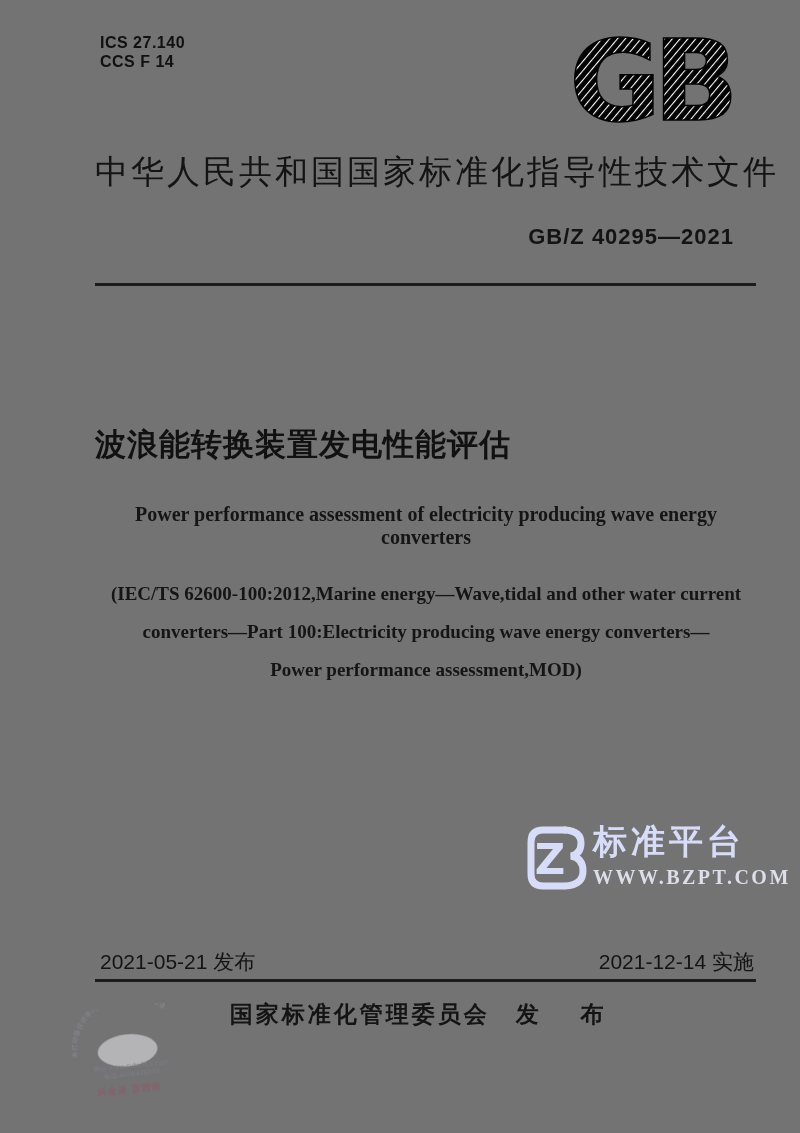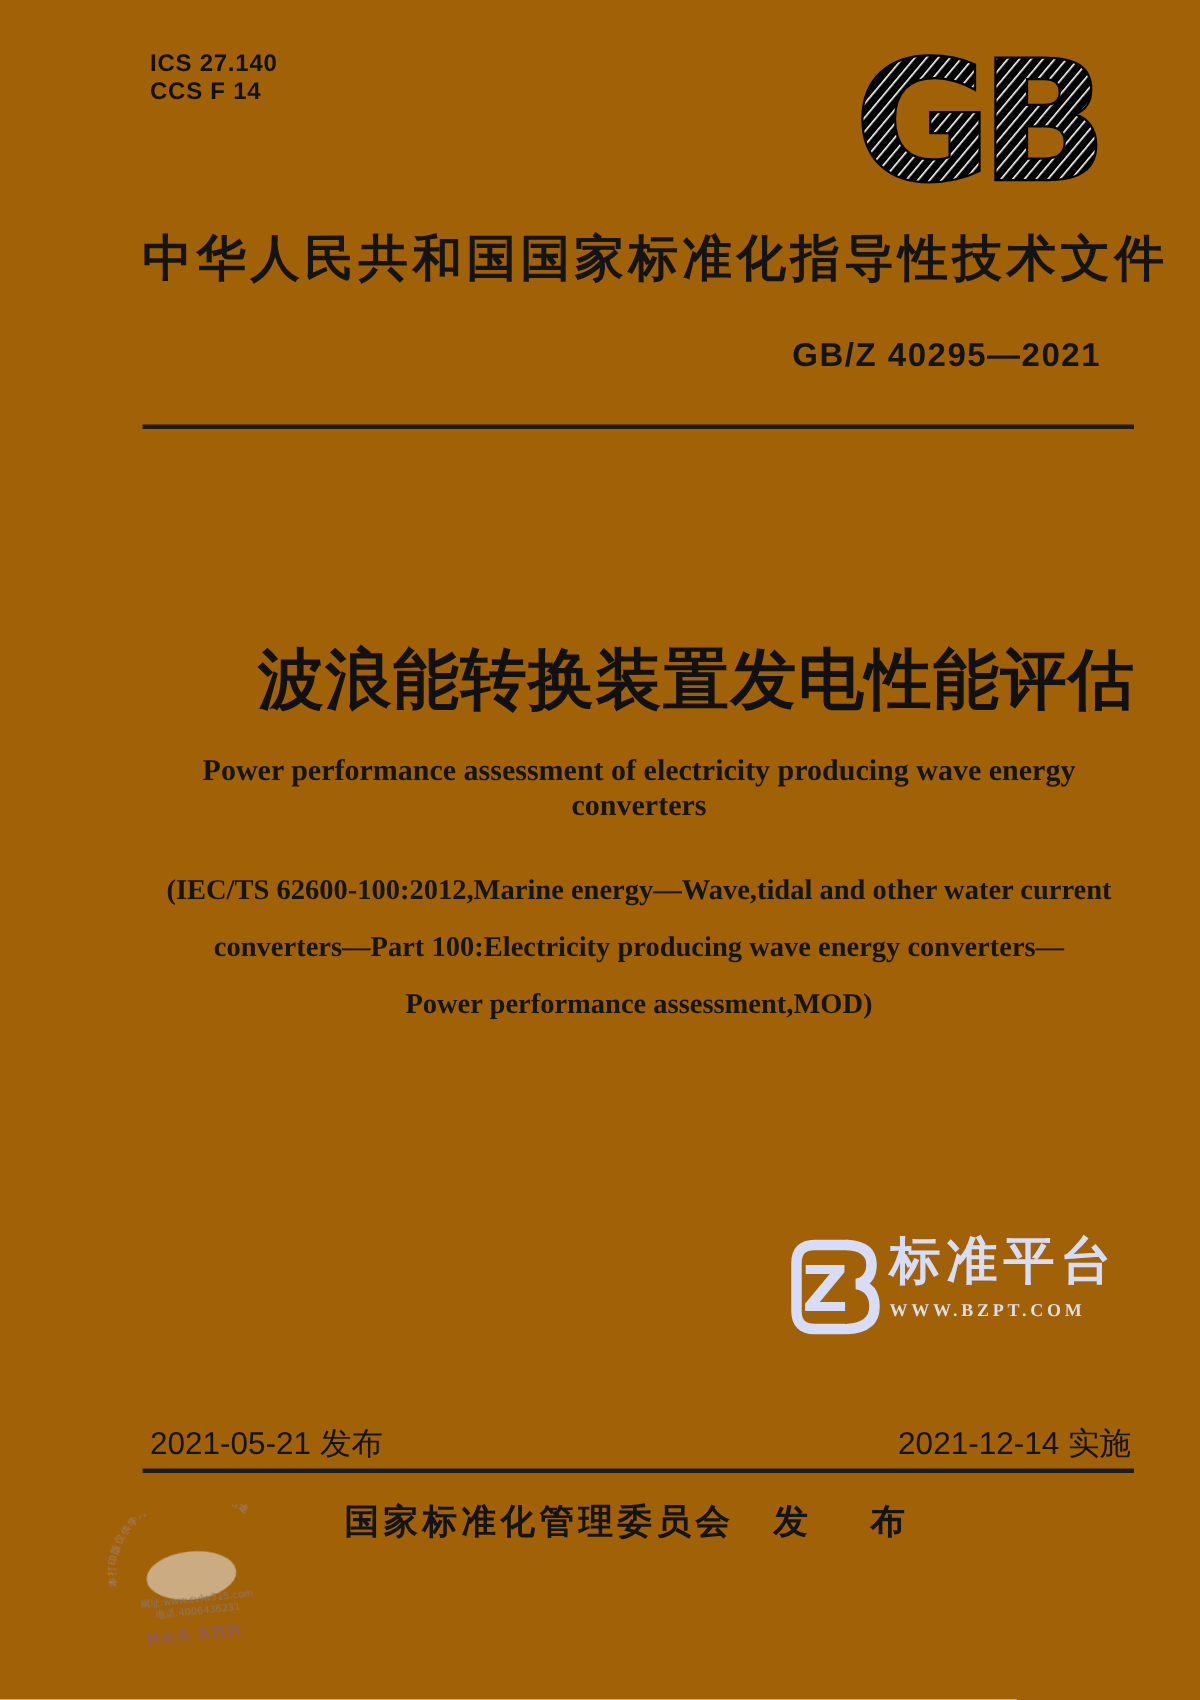--- a/index.html
+++ b/index.html
@@ -3,53 +3,53 @@
 <meta charset="utf-8">
 <title>GB/Z 40295—2021</title>
 <style>
   * { margin: 0; padding: 0; box-sizing: border-box; }
   html, body { background: #e8e8e8; }
   .page {
     position: relative;
     width: 800px;
     height: 1133px;
     margin: 0 auto;
-    background: #a16207;
+    background: #737373;
     overflow: hidden;
     font-family: "Liberation Sans", "DejaVu Sans", sans-serif;
     color: #1a1a1a;
   }
   
   .ics-block {
     position: absolute; left: 100px; top: 33px;
     font-family: "Liberation Sans", "DejaVu Sans", sans-serif;
     font-weight: 700; font-size: 16px; line-height: 19px;
     letter-spacing: .5px; color: #111;
   }
   .gb-logo { position: absolute; left: 543px; top: 24px; width: 214px; height: 112px; }
   .doc-class {
     position: absolute; left: 95px; top: 150px; width: 662px;
     font-family: "Liberation Serif", "DejaVu Serif", serif;
-    font-weight: 700; font-size: 33px; letter-spacing: 3px;
+    font-weight: 400; font-size: 33px; letter-spacing: 3px;
     text-align: center; white-space: nowrap; color: #141414;
   }
   .doc-number {
     position: absolute; right: 66px; top: 224px;
     font-family: "Liberation Sans", "DejaVu Sans", sans-serif;
     font-weight: 600; font-size: 22px; letter-spacing: 1px; color: #141414;
   }
   .rule { position: absolute; left: 95px; width: 661px; height: 3px; background: #1c1c1c; }
   .rule-top { top: 283px; }
   .rule-bottom { top: 979px; }
   
   .title-zh {
     position: absolute; left: 95px; top: 424px; width: 662px;
     font-family: "Liberation Sans", "DejaVu Sans", sans-serif;
-    font-weight: 700; font-size: 44px; letter-spacing: 1px;
-    text-align: right; white-space: nowrap; color: #111;
+    font-weight: 700; font-size: 31px; letter-spacing: 1px;
+    text-align: left; white-space: nowrap; color: #111;
   }
   .title-en {
     position: absolute; left: 95px; top: 503px; width: 662px;
     font-family: "Liberation Serif", "DejaVu Serif", serif;
     font-weight: 700; font-size: 20px; text-align: center; color: #151515;
   }
   .adoption {
     position: absolute; left: 95px; top: 575px; width: 662px;
     font-family: "Liberation Serif", "DejaVu Serif", serif;
     font-weight: 700; font-size: 19px; line-height: 38px;
@@ -61,21 +61,21 @@
   .wm-logo { flex: 0 0 auto; }
   .wm-texts { margin-left: 6px; }
   .wm-name {
     font-family: Liberation Mono, monospace;
     font-weight: 700; font-size: 34px; line-height: 40px;
     letter-spacing: 4px; color: #d7ddf8; white-space: nowrap;
   }
   .wm-site {
     margin-top: 2px;
     font-family: "Liberation Serif", "DejaVu Serif", serif;
-    font-weight: 700; font-size: 12px; letter-spacing: 2.5px;
+    font-weight: 700; font-size: 20px; letter-spacing: 2.5px;
     color: #dcdeea; white-space: nowrap;
   }
   
   .date {
     position: absolute; top: 948px;
     font-family: "Liberation Sans", "DejaVu Sans", sans-serif;
     font-weight: 400; font-size: 21px; color: #141414; white-space: nowrap;
   }
   .date-issue { left: 100px; }
   .date-impl { right: 46px; }

